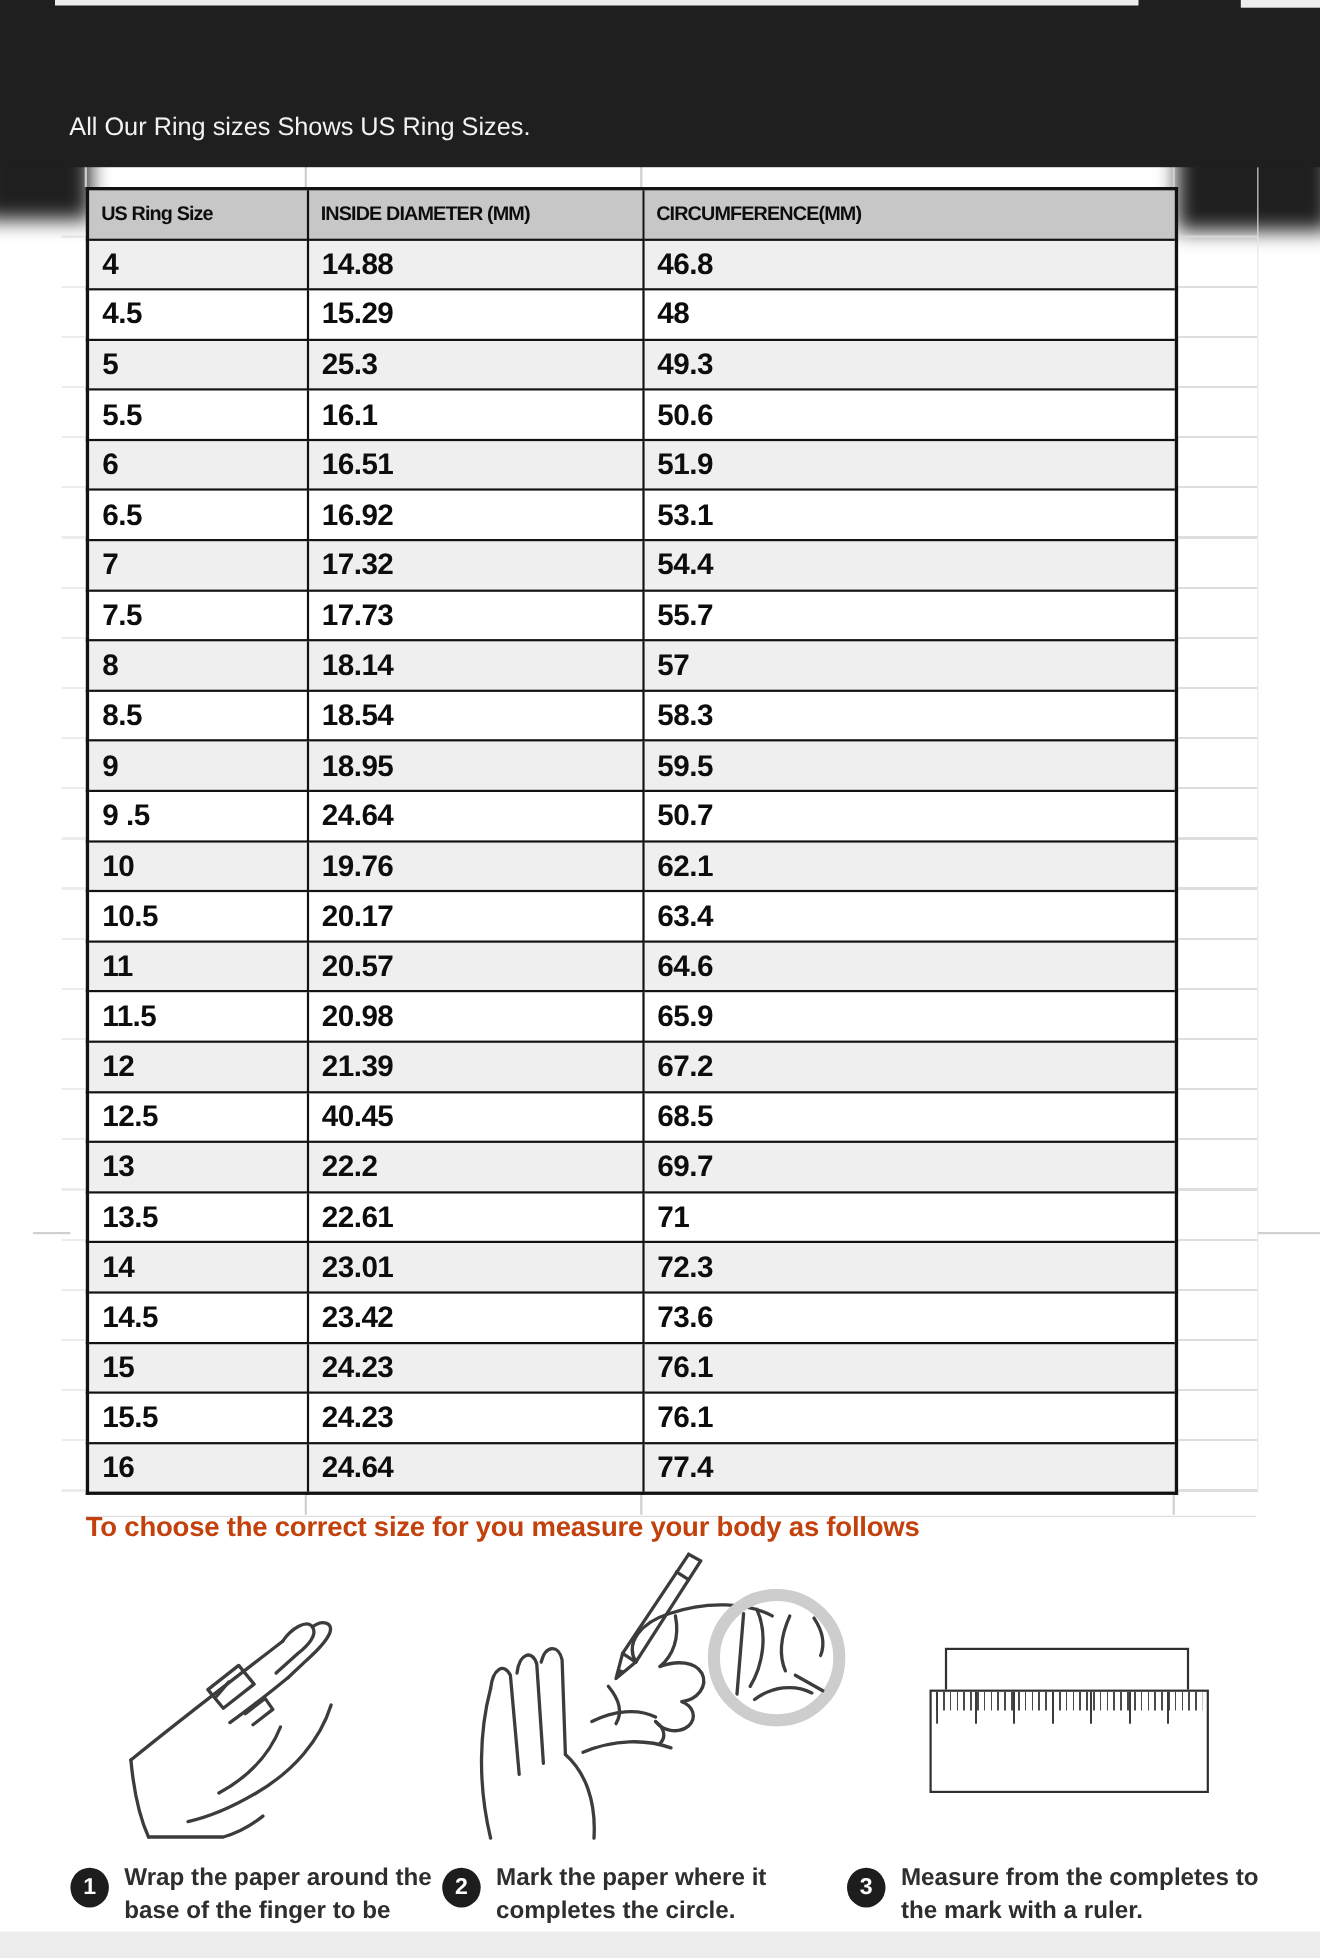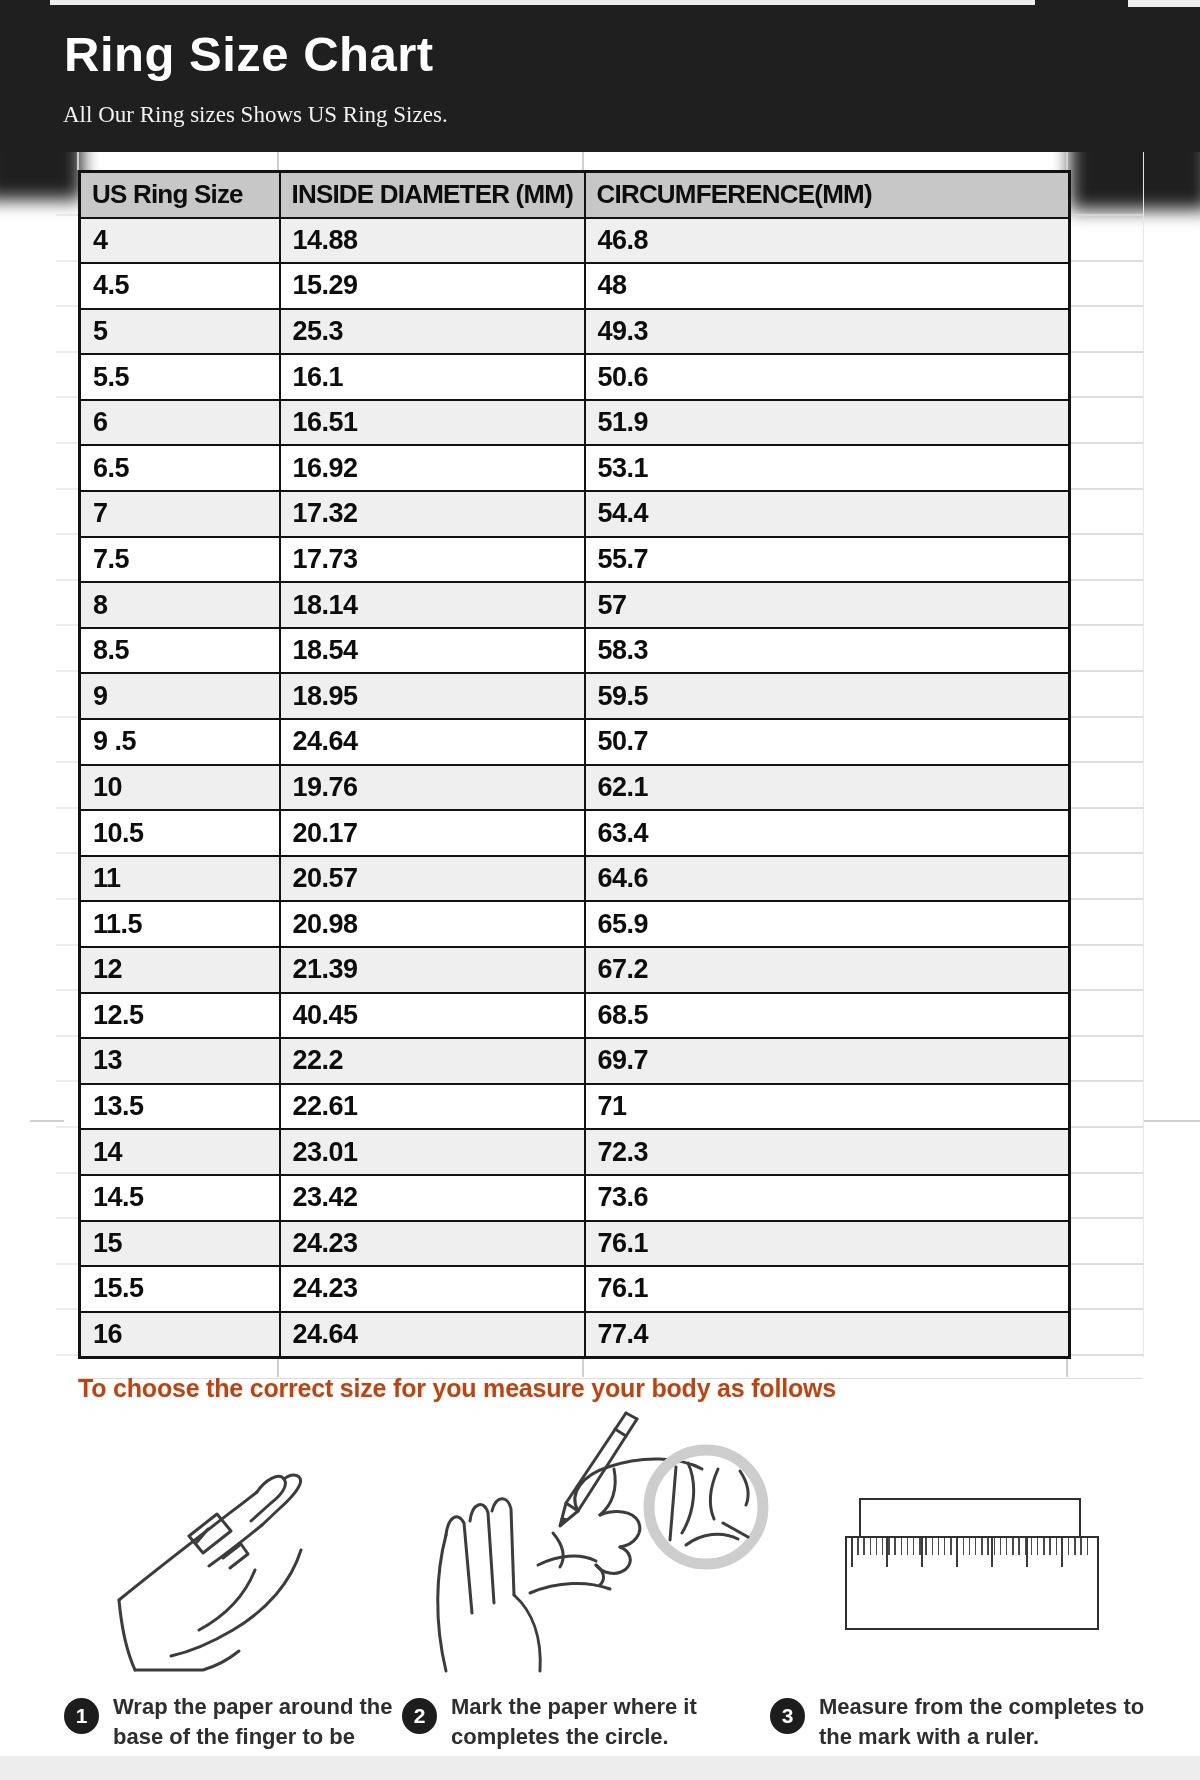--- a/index.html
+++ b/index.html
@@ -8,37 +8,37 @@
 
   
   .hdr{position:absolute;left:0;top:0;width:1200px;height:152px;background:#1f1f1f;z-index:2;}
   .hdr-blob{position:absolute;background:#1f1f1f;filter:blur(9px);z-index:1;}
   .blob-left{left:-18px;top:128px;width:100px;height:72px;}
   .blob-right{left:1070px;top:124px;width:140px;height:86px;}
   .top-hairline{position:absolute;background:#ffffff;opacity:.92;z-index:3;}
   .page-title{position:absolute;left:64px;top:26px;margin:0;color:#ffffff;font-size:49px;
               font-weight:700;letter-spacing:.5px;z-index:3;}
   .page-subtitle{position:absolute;left:63px;top:102px;margin:0;color:#f2f2f2;font-size:23px;
-              font-weight:400;z-index:3;font-family:Liberation Serif, serif;}
+              font-weight:400;z-index:3;}
 
   
   .gridline{position:absolute;background:#cfcfcf;z-index:1;}
   .rows-right{position:absolute;left:1069px;top:214px;width:74px;height:1146px;z-index:1;opacity:.85;
       background:repeating-linear-gradient(180deg,#d8d8d8 0 2px,transparent 2px 45.6px);}
   .rows-left{position:absolute;left:56px;top:214px;width:22px;height:1146px;z-index:1;opacity:.5;
       background:repeating-linear-gradient(180deg,#d8d8d8 0 2px,transparent 2px 45.6px);}
 
   
   table.ring{position:absolute;left:78px;top:170px;width:990px;z-index:2;
       border-collapse:collapse;table-layout:fixed;border:3px solid #121212;
       font-family:"Liberation Sans",sans-serif;}
   table.ring th,table.ring td{border:2px solid #121212;vertical-align:middle;
       color:#0d0d0d;font-weight:700;letter-spacing:-0.5px;overflow:hidden;white-space:nowrap;}
   table.ring thead tr{height:46px;}
-  table.ring th{background:#c7c7c7;text-align:left;font-size:26px;padding:0 0 0 11px;letter-spacing:-0.8px;}
+  table.ring th{background:#c7c7c7;text-align:left;font-size:18px;padding:0 0 0 11px;letter-spacing:-0.8px;}
   table.ring tbody tr{height:45.6px;}
   table.ring td{background:#ffffff;font-size:27px;padding:0 0 0 12px;}
   table.ring tbody tr:nth-child(odd) td{background:#efefef;}
 
   
   .measure-heading{position:absolute;left:78px;top:1374px;margin:0;color:#c2410c;
       font-size:25px;font-weight:700;letter-spacing:-0.2px;z-index:2;}
   .illu{position:absolute;z-index:2;}
   .illu svg{display:block;}
 
@@ -67,21 +67,20 @@
 <body>
 
 <div id="canvas">
 
   <div class="hdr"></div>
   <div class="hdr-blob blob-left"></div>
   <div class="hdr-blob blob-right"></div>
   <div class="top-hairline" style="left:50px;top:0;width:985px;height:5px;"></div>
   <div class="top-hairline" style="left:1128px;top:0;width:72px;height:7px;"></div>
 
-  <h1 class="page-title">Ring Size Chart</h1>
   <p class="page-subtitle">All Our Ring sizes Shows US Ring Sizes.</p>
 
   <div class="rows-right"></div>
   <div class="rows-left"></div>
   <div class="gridline" style="left:77px;top:150px;width:2px;height:20px;"></div>
   <div class="gridline" style="left:277px;top:150px;width:2px;height:20px;"></div>
   <div class="gridline" style="left:582px;top:150px;width:2px;height:20px;"></div>
   <div class="gridline" style="left:1066px;top:150px;width:2px;height:20px;"></div>
   <div class="gridline" style="left:277px;top:1357px;width:2px;height:20px;"></div>
   <div class="gridline" style="left:582px;top:1357px;width:2px;height:20px;"></div>

